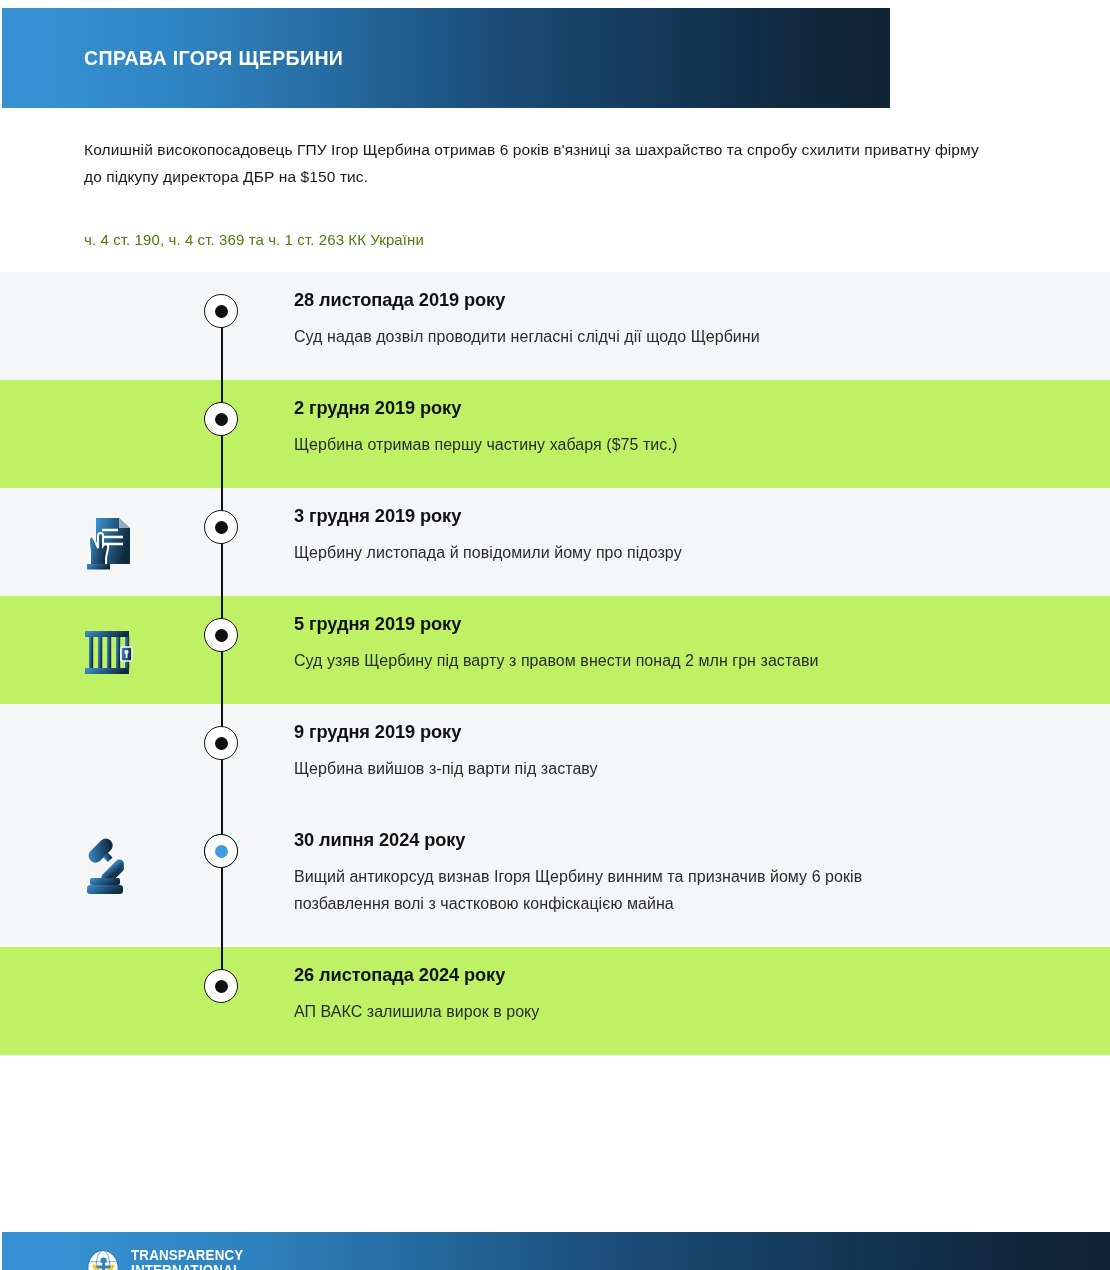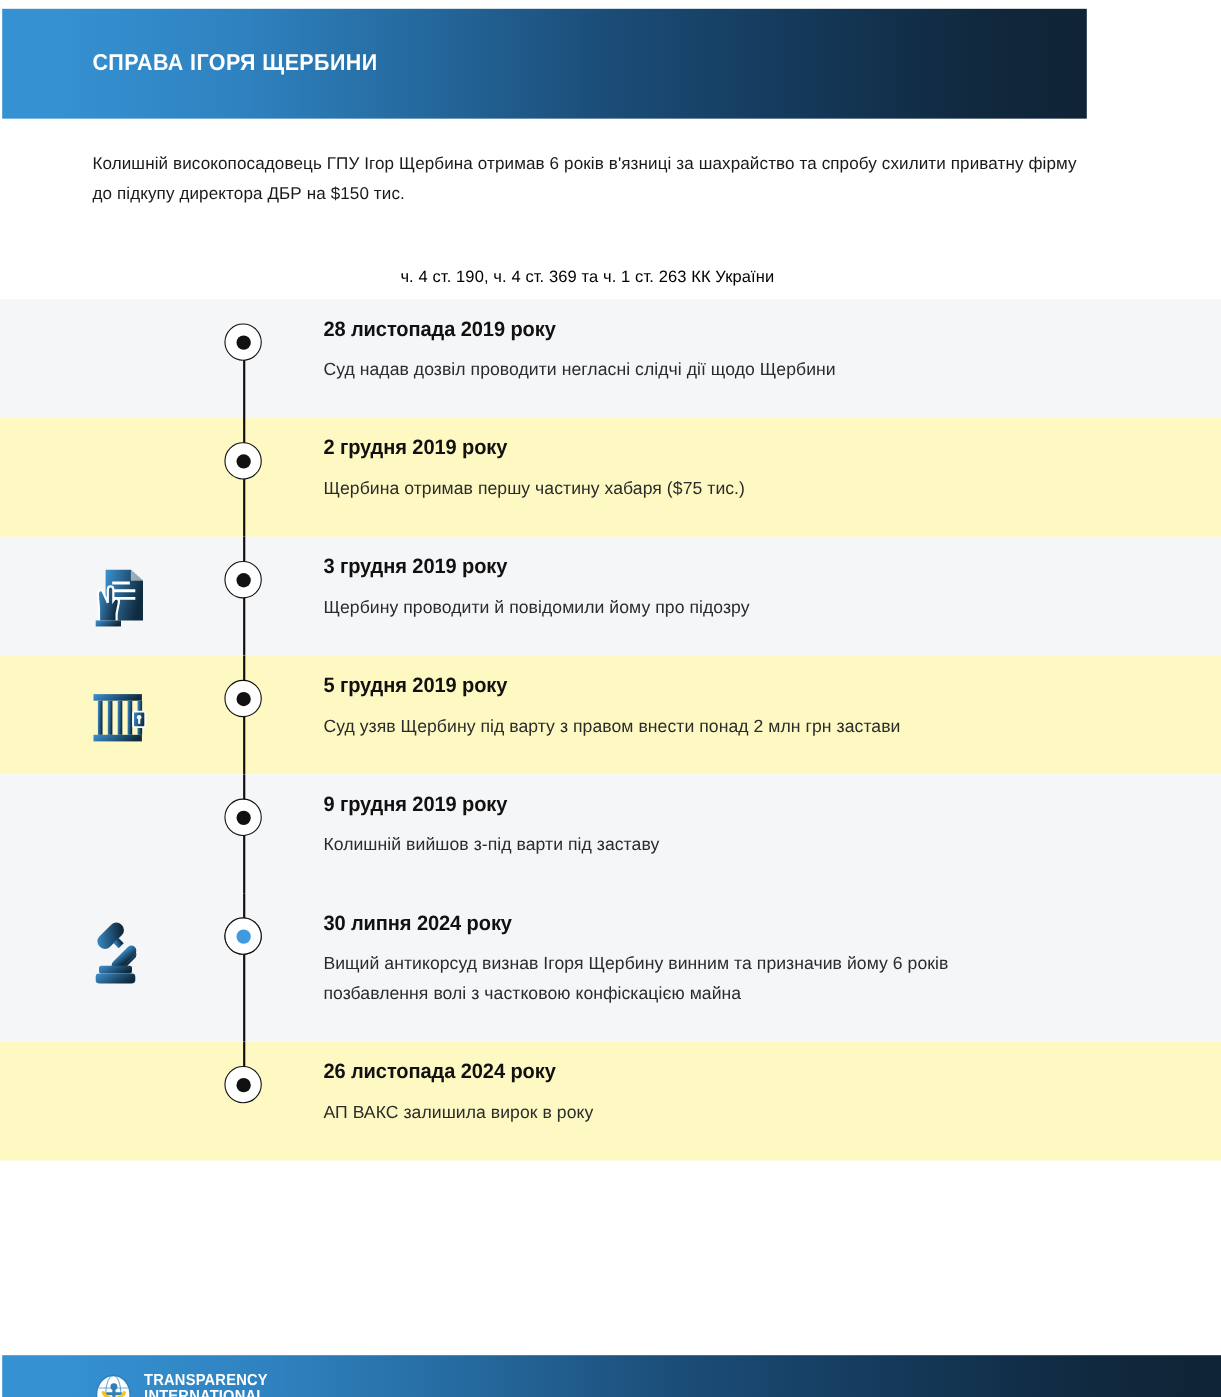--- a/index.html
+++ b/index.html
@@ -18,21 +18,21 @@
     height: 1270px;
     background: #ffffff;
     overflow: hidden;
   }
 
   
   .header {
     position: absolute;
     left: 2px;
     top: 8px;
-    width: 986px;
+    width: 888px;
     height: 100px;
     background: linear-gradient(90deg,
                 #3591d1 0%,
                 #3591d1 5%,
                 #2f82c0 22%,
                 #256a9f 38%,
                 #1c4f7b 54%,
                 #163f63 68%,
                 #12304b 82%,
                 #10263a 93%,
@@ -71,45 +71,44 @@
     width: 900px;
     font-size: 15.5px;
     line-height: 27px;
     color: #1a1a1a;
     letter-spacing: 0.1px;
   }
 
   .intro-articles {
     position: absolute;
     left: 84px;
-    top: 132px;
+    top: 120px;
     width: 900px;
     font-size: 15px;
     line-height: 24px;
-    color: #000000;
+    color: #4d7c0f;
     letter-spacing: 0.1px;
-    text-align: center;
   }
 
   
   .timeline {
     position: absolute;
     left: 0;
     top: 272px;
     width: 998px;
   }
 
   .tl-row {
     position: relative;
     width: 1110px;
     display: flex;
     align-items: flex-start;
   }
   .tl-row.shade { background: #f5f6f8; }
-  .tl-row.plain { background: #fef9c3; }
+  .tl-row.plain { background: #bef264; }
 
   
   .tl-line {
     position: absolute;
     left: 221px;
     top: 0;
     bottom: 0;
     width: 1.6px;
     background: #111111;
   }
@@ -274,21 +273,21 @@
             <path d="M41 8 L52 18 H41 Z" fill="#ffffff" opacity="0.55"></path>
             <path d="M24 20 H40 M24 27 H45 M24 34 H45" stroke="#ffffff" stroke-width="2.6" fill="none"></path>
             <path d="M11 30 C11 26 15 25 16 29 L20 38 V26 C20 22 25 22 25 26 V36 C27 33 31 34 30 38 L28 48 V55 H12 V44 C12 40 11 36 11 30 Z" fill="url(#gH)" stroke="#ffffff" stroke-width="2"></path>
             <rect x="9" y="54" width="23" height="5.5" fill="url(#gH)"></rect>
           </svg></div>
         <div class="tl-marker">
           <span class="dot"></span>
         </div>
         <div class="tl-body">
           <div class="tl-date">3 грудня 2019 року</div>
-          <div class="tl-desc">Щербину проводити й повідомили йому про підозру</div>
+          <div class="tl-desc">Щербину листопада й повідомили йому про підозру</div>
         </div>
       </div>
       <div class="tl-row plain">
         <div class="tl-line"></div>
         <div class="tl-icon"><svg viewBox="0 0 64 64" width="64" height="64" aria-hidden="true">
             <defs>
               <linearGradient id="gP" x1="0" y1="0" x2="1" y2="0.2">
                 <stop offset="0" stop-color="#3d93d3"></stop>
                 <stop offset="1" stop-color="#102a3e"></stop>
               </linearGradient>
@@ -312,21 +311,21 @@
           <div class="tl-desc">Суд узяв Щербину під варту з правом внести понад 2 млн грн застави</div>
         </div>
       </div>
       <div class="tl-row shade">
         <div class="tl-line"></div>
         <div class="tl-marker">
           <span class="dot"></span>
         </div>
         <div class="tl-body">
           <div class="tl-date">9 грудня 2019 року</div>
-          <div class="tl-desc">Колишній вийшов з-під варти під заставу</div>
+          <div class="tl-desc">Щербина вийшов з-під варти під заставу</div>
         </div>
       </div>
       <div class="tl-row plain">
         <div class="tl-line"></div>
         <div class="tl-icon"><svg viewBox="0 0 64 64" width="64" height="64" aria-hidden="true">
             <defs>
               <linearGradient id="gH" x1="0" y1="0" x2="1" y2="0.35">
                 <stop offset="0" stop-color="#3d93d3"></stop>
                 <stop offset="1" stop-color="#102a3e"></stop>
               </linearGradient>

